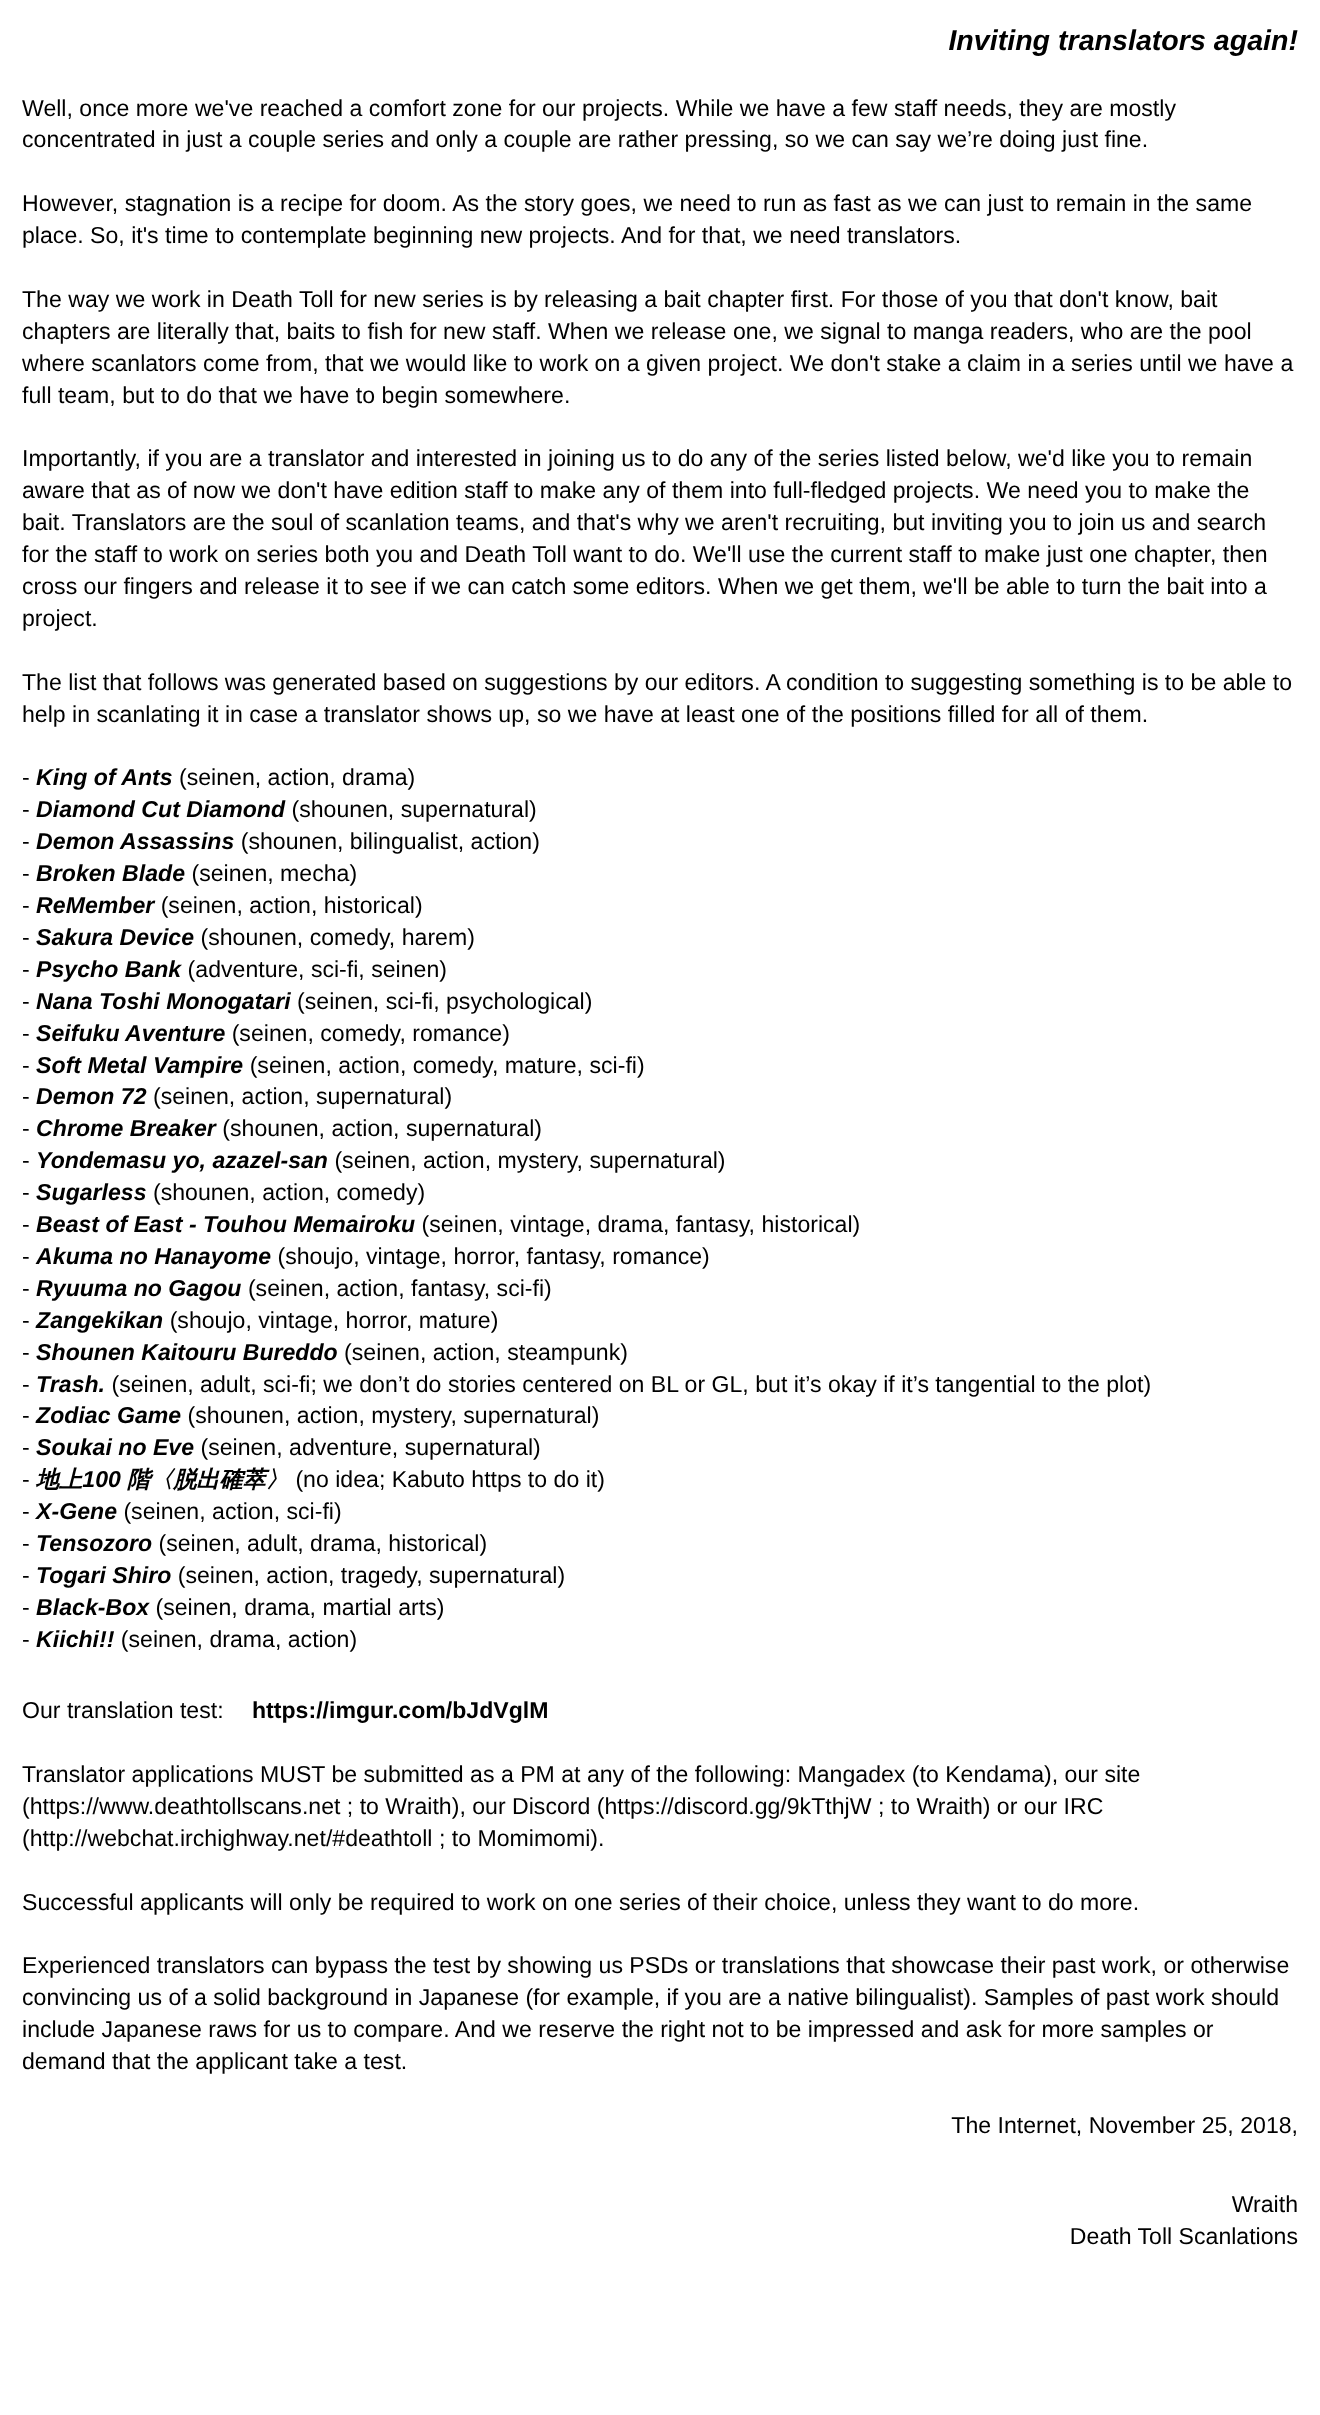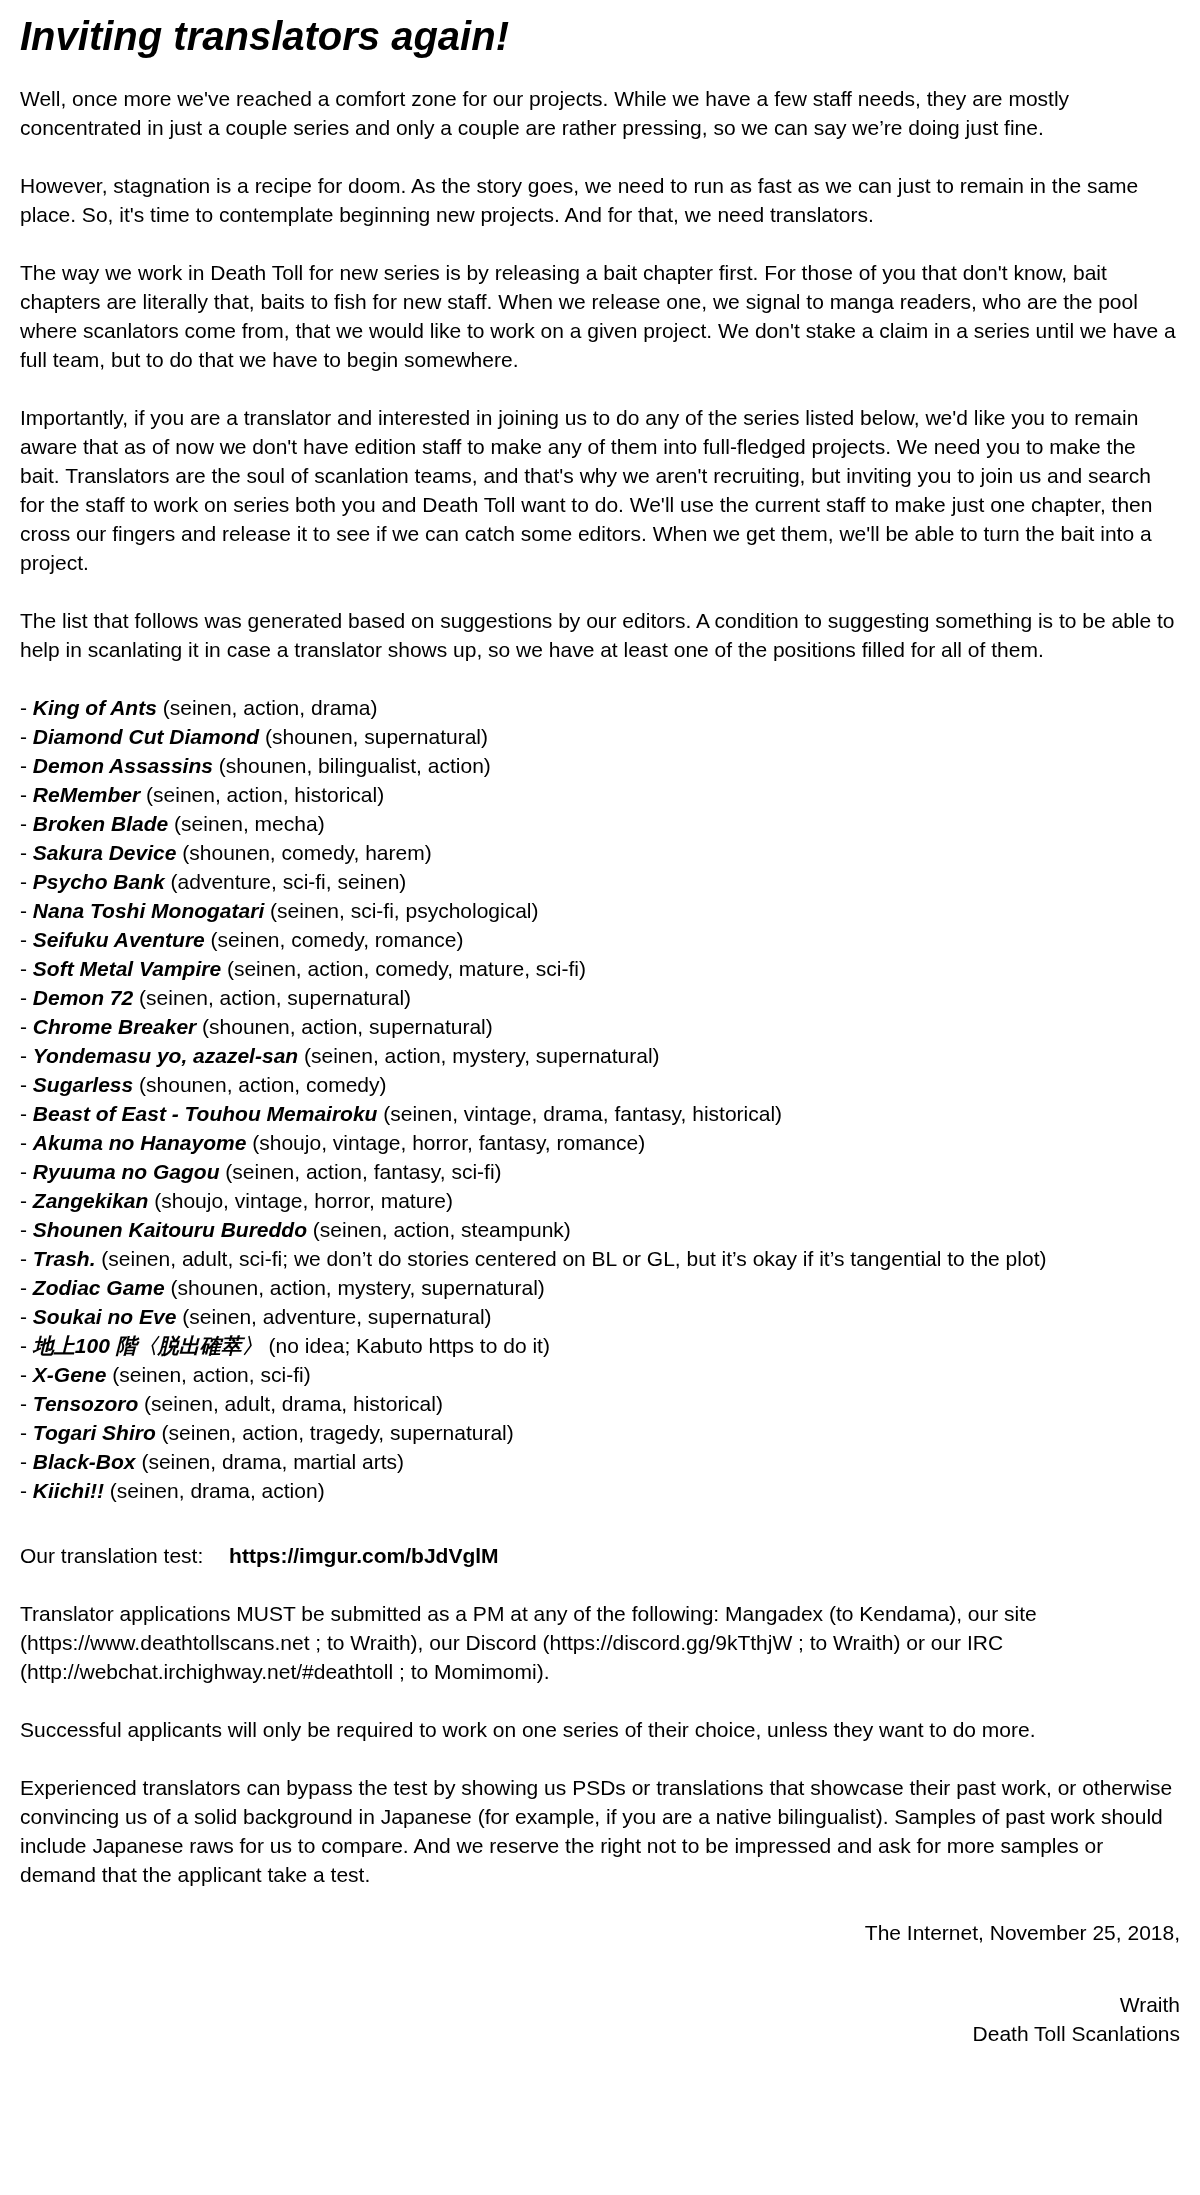--- a/index.html
+++ b/index.html
@@ -8,25 +8,25 @@
     min-height: 2195px;
     box-sizing: border-box;
     padding: 10px 20px 26px 20px;
     background: #ffffff;
     color: #000000;
     font-family: "Liberation Sans", sans-serif;
     font-size: 21px;
     line-height: 29px;
   }
   .title {
-    font-size: 40px;
+    font-size: 26px;
     line-height: 44px;
     font-weight: bold;
     font-style: italic;
-    text-align: left;
+    text-align: right;
     margin: 4px 0 26px 0;
   }
   .para { margin: 0 0 29px 0; }
   .series-list { margin: 0 0 36px 0; }
   .list-row { line-height: 29px; }
   .series-name { font-weight: bold; font-style: italic; }
   .seg-regular { font-style: normal; font-weight: normal; }
   .seg-italic { }
   .seg-bold { font-weight: bold; margin-left: 20px; }
   .right { text-align: right; }
@@ -44,22 +44,22 @@
       <p class="para"><span class="seg-regular">However, stagnation is a recipe for doom. As the story goes, we need to run as fast as we can just to remain in the same place. So, it's time to contemplate beginning new projects. And for that, we need translators.</span></p>
       <p class="para"><span class="seg-regular">The way we work in Death Toll for new series is by releasing a bait chapter first. For those of you that don't know, bait chapters are literally that, baits to fish for new staff. When we release one, we signal to manga readers, who are the pool where scanlators come from, that we would like to work on a given project. We don't stake a claim in a series until we have a full team, but to do that we have to begin somewhere.</span></p>
       <p class="para"><span class="seg-regular">Importantly, if you are a translator and interested in joining us to do any of the series listed below, we'd like you to remain aware that </span><span class="seg-italic">as of now we don't have edition staff to make any of them into full-fledged projects.</span><span class="seg-regular"> We need you to make the bait. Translators are the soul of scanlation teams, and that's why we aren't recruiting, but inviting you to join us and search for the staff to work on series both you and Death Toll want to do. We'll use the current staff to make just one chapter, then cross our fingers and release it to see if we can catch some editors. When we get them, we'll be able to turn the bait into a project.</span></p>
       <p class="para"><span class="seg-regular">The list that follows was generated based on suggestions by our editors. A condition to suggesting something is to be able to help in scanlating it in case a translator shows up, so we have at least one of the positions filled for all of them.</span></p>
     </div>
 
   <div id="series-list" class="series-list">
       <div class="list-row"><span class="seg-regular">- </span><span class="series-name">King of Ants</span> <span class="seg-regular">(</span><span class="seg-italic">seinen</span><span class="seg-regular">, action, drama)</span></div>
       <div class="list-row"><span class="seg-regular">- </span><span class="series-name">Diamond Cut Diamond</span> <span class="seg-regular">(</span><span class="seg-italic">shounen</span><span class="seg-regular">, supernatural)</span></div>
       <div class="list-row"><span class="seg-regular">- </span><span class="series-name">Demon Assassins</span> <span class="seg-regular">(</span><span class="seg-italic">shounen</span><span class="seg-regular">, bilingualist, action)</span></div>
+      <div class="list-row"><span class="seg-regular">- </span><span class="series-name">Broken Blade</span> <span class="seg-regular">(</span><span class="seg-italic">seinen</span><span class="seg-regular">, mecha)</span></div>
       <div class="list-row"><span class="seg-regular">- </span><span class="series-name">ReMember</span> <span class="seg-regular">(</span><span class="seg-italic">seinen</span><span class="seg-regular">, action, historical)</span></div>
-      <div class="list-row"><span class="seg-regular">- </span><span class="series-name">Broken Blade</span> <span class="seg-regular">(</span><span class="seg-italic">seinen</span><span class="seg-regular">, mecha)</span></div>
       <div class="list-row"><span class="seg-regular">- </span><span class="series-name">Sakura Device</span> <span class="seg-regular">(</span><span class="seg-italic">shounen</span><span class="seg-regular">, comedy, harem)</span></div>
       <div class="list-row"><span class="seg-regular">- </span><span class="series-name">Psycho Bank</span> <span class="seg-regular">(adventure, sci-fi, </span><span class="seg-italic">seinen</span><span class="seg-regular">)</span></div>
       <div class="list-row"><span class="seg-regular">- </span><span class="series-name">Nana Toshi Monogatari</span> <span class="seg-regular">(</span><span class="seg-italic">seinen</span><span class="seg-regular">, sci-fi, psychological)</span></div>
       <div class="list-row"><span class="seg-regular">- </span><span class="series-name">Seifuku Aventure</span> <span class="seg-regular">(</span><span class="seg-italic">seinen</span><span class="seg-regular">, comedy, romance)</span></div>
       <div class="list-row"><span class="seg-regular">- </span><span class="series-name">Soft Metal Vampire</span> <span class="seg-regular">(</span><span class="seg-italic">seinen</span><span class="seg-regular">, action, comedy, mature, sci-fi)</span></div>
       <div class="list-row"><span class="seg-regular">- </span><span class="series-name">Demon 72</span> <span class="seg-regular">(</span><span class="seg-italic">seinen</span><span class="seg-regular">, action, supernatural)</span></div>
       <div class="list-row"><span class="seg-regular">- </span><span class="series-name">Chrome Breaker</span> <span class="seg-regular">(</span><span class="seg-italic">shounen</span><span class="seg-regular">, action, supernatural)</span></div>
       <div class="list-row"><span class="seg-regular">- </span><span class="series-name">Yondemasu yo, azazel-san</span> <span class="seg-regular">(</span><span class="seg-italic">seinen</span><span class="seg-regular">, action, mystery, supernatural)</span></div>
       <div class="list-row"><span class="seg-regular">- </span><span class="series-name">Sugarless</span> <span class="seg-regular">(</span><span class="seg-italic">shounen</span><span class="seg-regular">, action, comedy)</span></div>
       <div class="list-row"><span class="seg-regular">- </span><span class="series-name">Beast of East - Touhou Memairoku</span> <span class="seg-regular">(</span><span class="seg-italic">seinen</span><span class="seg-regular">, vintage, drama, fantasy, historical)</span></div>

